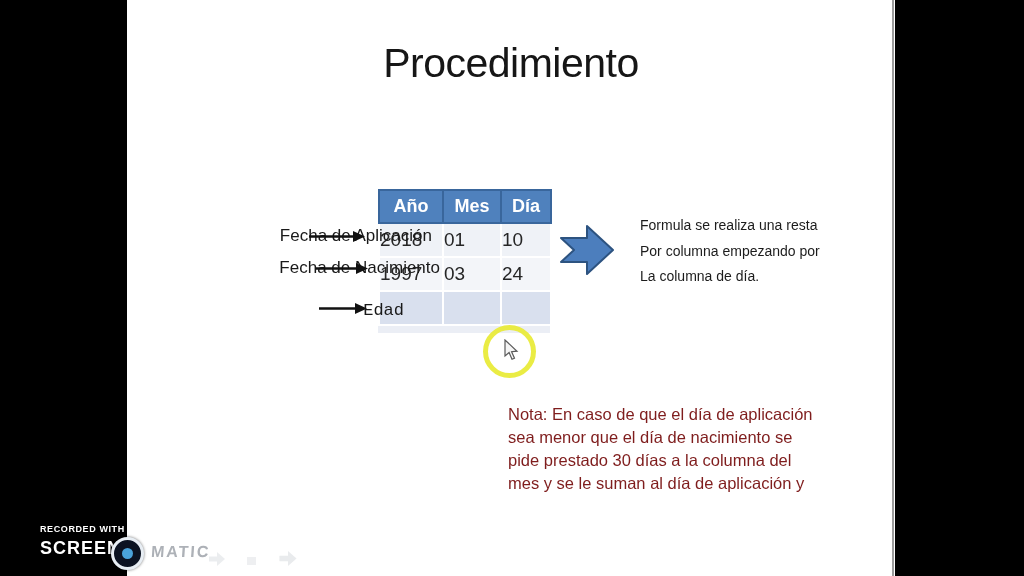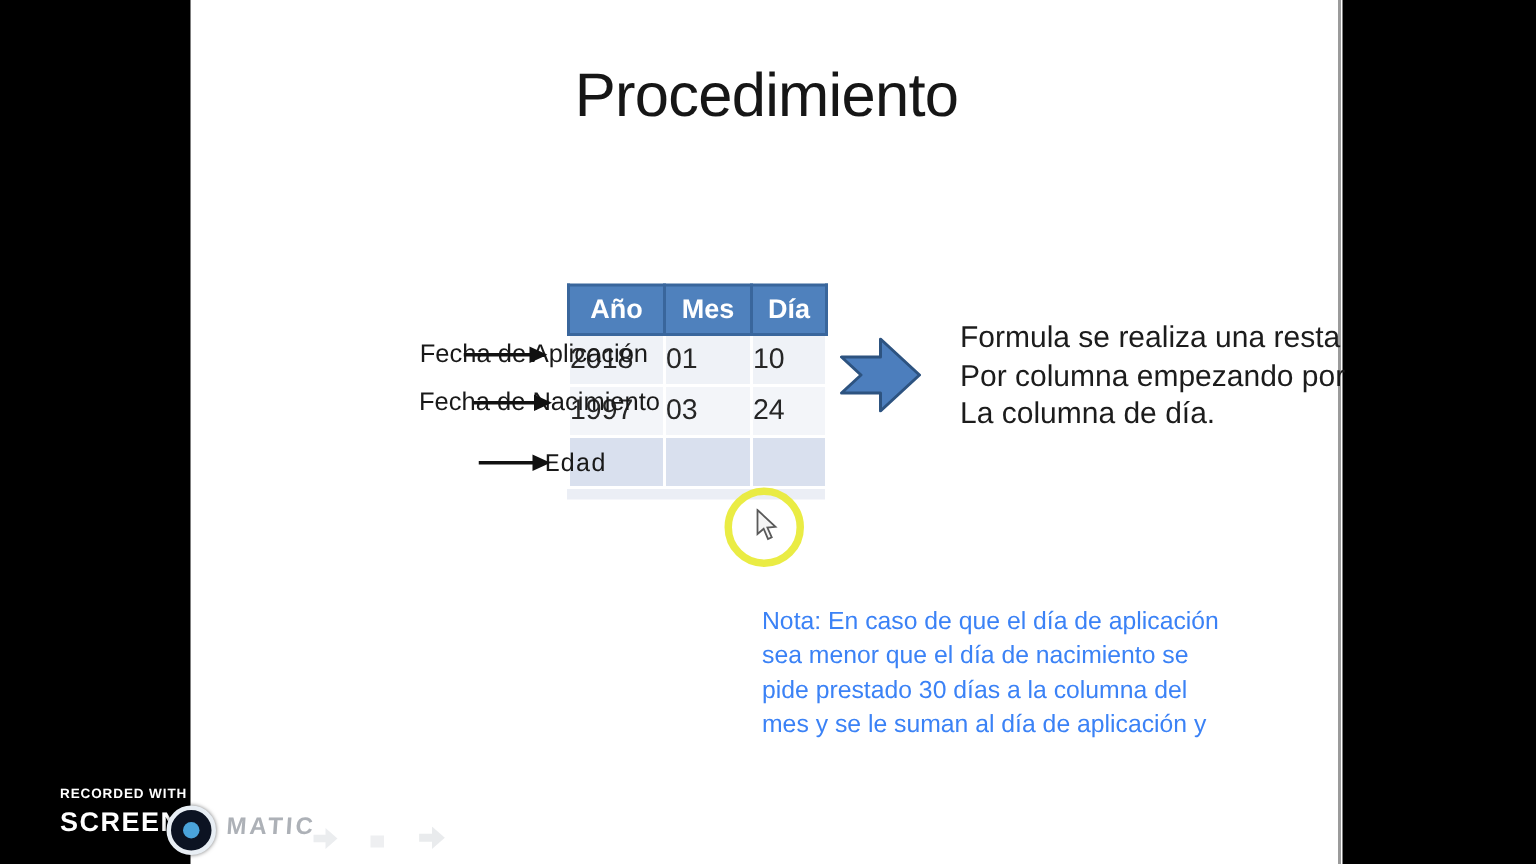--- a/index.html
+++ b/index.html
@@ -55,27 +55,27 @@
   #label-edad       { right: 491px; top: 301px; font-family: Liberation Mono, monospace; }
   .label-arrow { position: absolute; }
   #arrow-aplicacion { left: 182px; top: 230px; }
   #arrow-nacimiento { left: 189px; top: 262px; }
   #arrow-edad       { left: 192px; top: 302px; }
 
   
   #block-arrow { position: absolute; left: 433px; top: 225px; }
   .formula-text {
     position: absolute; left: 513px; top: 213px;
-    font-size: 20px; line-height: 25.5px; color: #1c1c1c; white-space: nowrap;
+    font-size: 14px; line-height: 25.5px; color: #1c1c1c; white-space: nowrap;
   }
 
   
   .note-text {
     position: absolute; left: 381px; top: 403px; width: 350px;
-    font-size: 16.5px; line-height: 23px; color: #3b82f6; white-space: nowrap;
+    font-size: 16.5px; line-height: 23px; color: #7f1d1d; white-space: nowrap;
   }
 
   
   #highlight-circle {
     position: absolute; left: 356px; top: 325px; width: 53px; height: 53px;
     border: 5px solid var(--highlight-circle, #e8ea34); border-radius: 50%;
     opacity: 0.92;
   }
   #mouse-cursor { position: absolute; left: 377px; top: 339px; }
 

